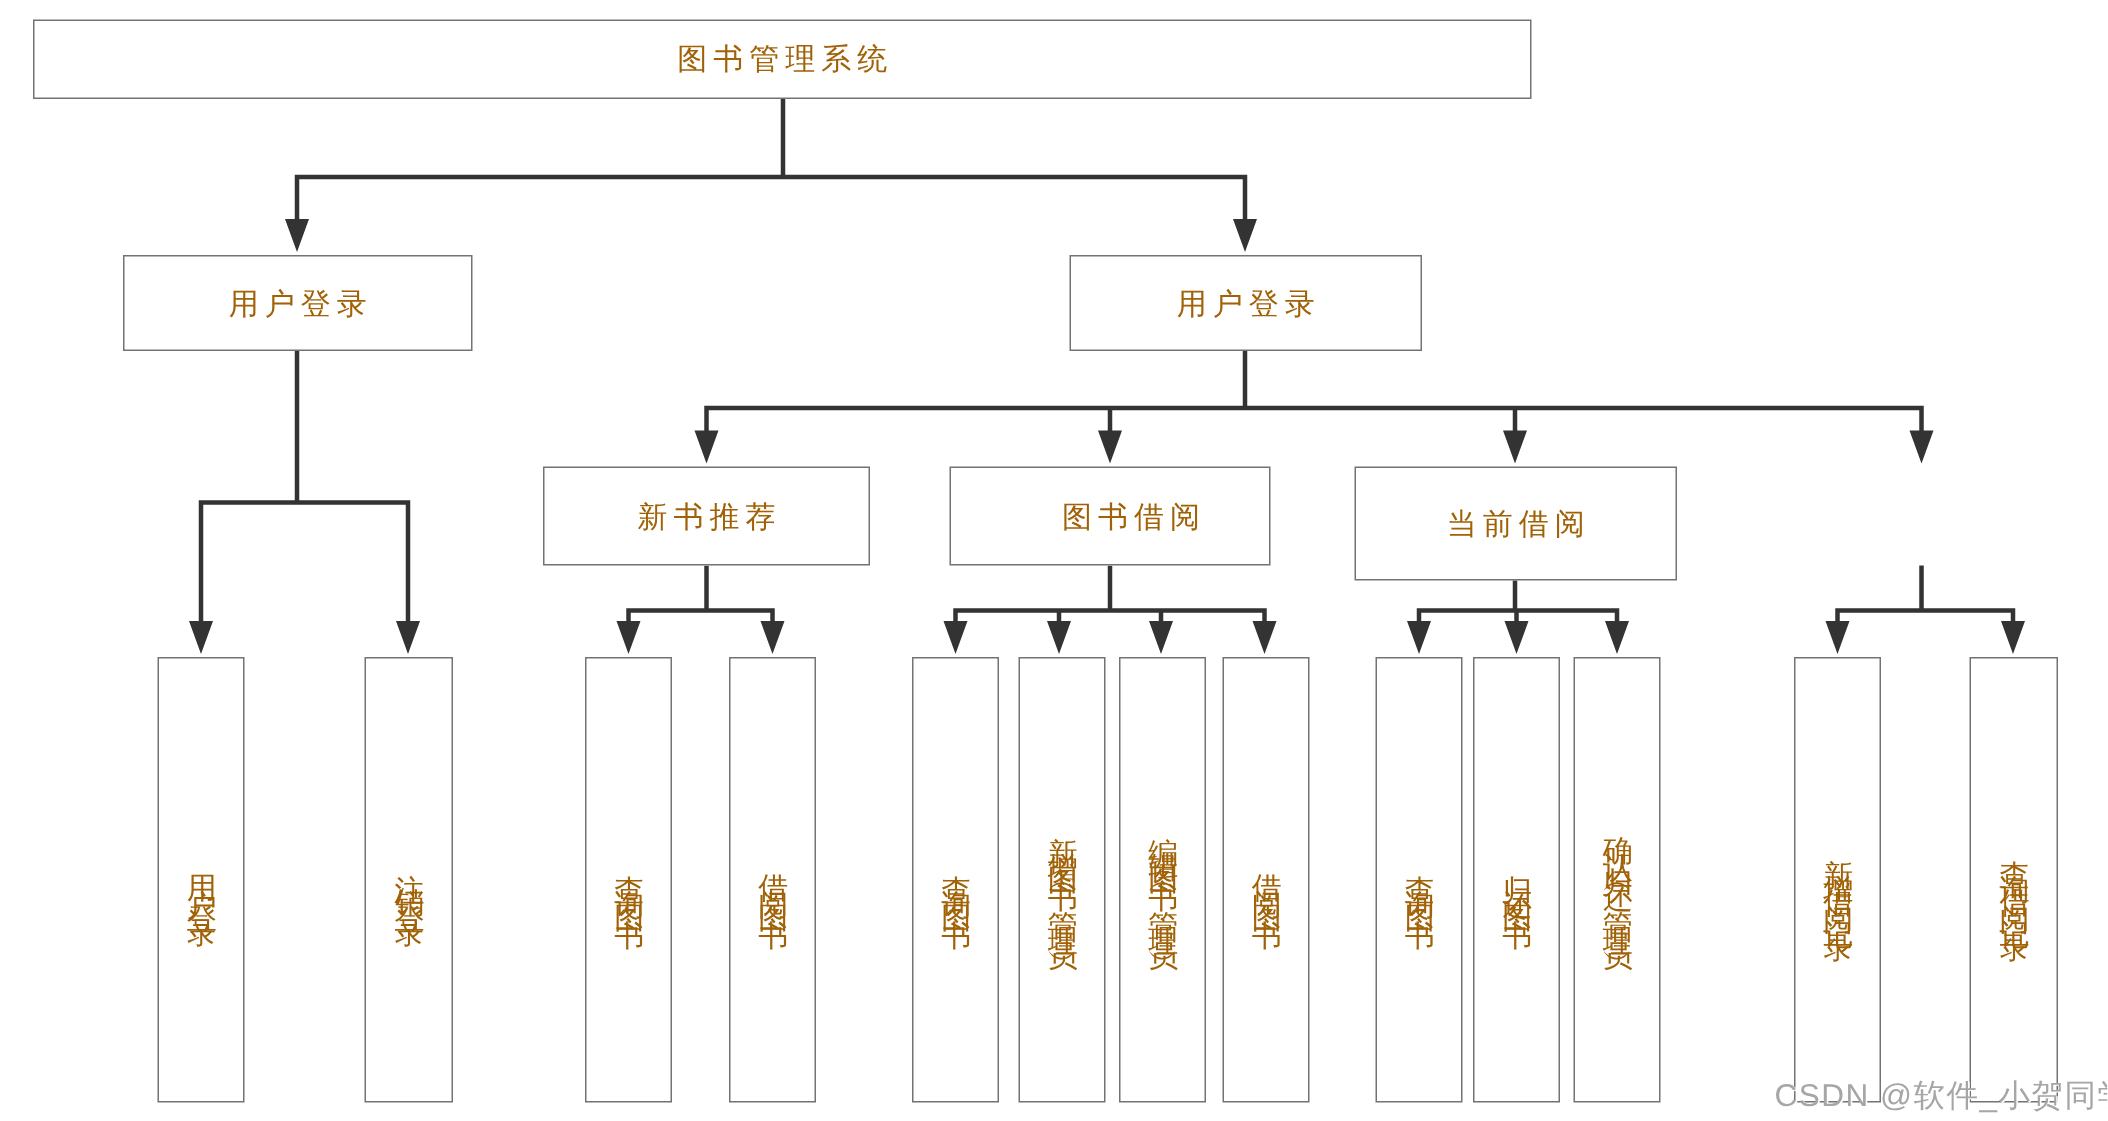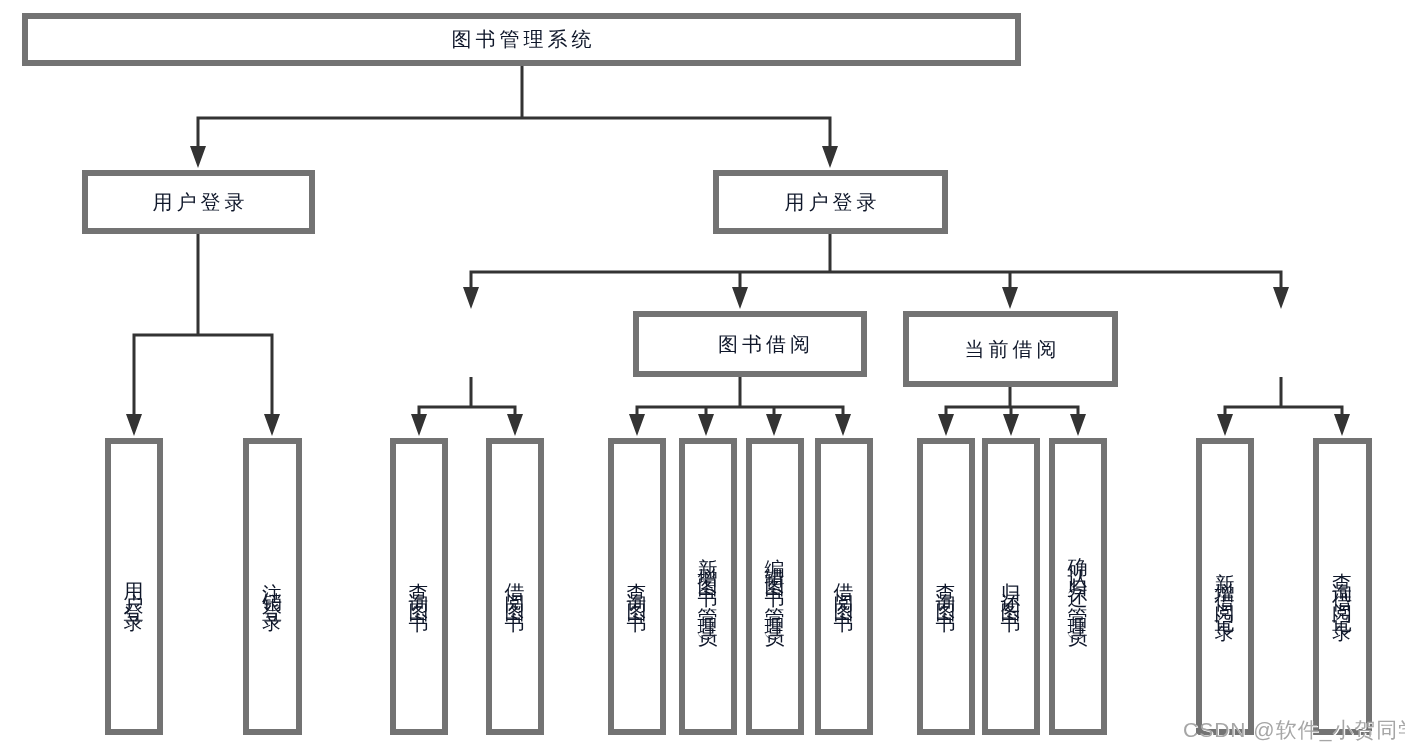--- a/index.html
+++ b/index.html
@@ -13,22 +13,22 @@
   }
   #connectors {
     position: absolute;
     left: 0; top: 0;
     width: 1405px; height: 747px;
   }
   .node {
     position: absolute;
     box-sizing: border-box;
     background: #ffffff;
-    border: 6px solid #737373;
-    color: #0f172a;
+    border: 1px solid #737373;
+    color: #a16207;
     display: flex;
     align-items: center;
     justify-content: center;
   }
   .hbox {
     font-size: 20px;
     letter-spacing: 4px;
     text-indent: 4px; 
     white-space: nowrap;
   }
@@ -79,21 +79,22 @@
 
     <path class="line" d="M1281 377 V407 M1223.5 407 H1343.5 M1225 407 V418 M1342 407 V418"></path>
     <path class="head" d="M1217 414 H1233 L1225 436 Z M1334 414 H1350 L1342 436 Z"></path>
   </svg>
 
   <div class="node hbox" style="left:22px; top:13px; width:999px; height:53px;">图书管理系统</div>
 
   <div class="node hbox" style="left:82px; top:170px; width:233px; height:64px;">用户登录</div>
   <div class="node hbox" style="left:713px; top:170px; width:235px; height:64px;">用户登录</div>
 
-  <div class="node hbox" style="left:633px; top:311px; width:234px; height:66px;padding-left:28px;">图书借阅</div>
+  <div class="node hbox" style="left:362px; top:311px; width:218px; height:66px;">新书推荐</div>
+  <div class="node hbox" style="left:633px; top:311px; width:214px; height:66px;padding-left:28px;">图书借阅</div>
   <div class="node hbox" style="left:903px; top:311px; width:215px; height:76px;">当前借阅</div>
 
   <div class="node vbox" style="left:105px; top:438px; width:58px; height:297px;">用户登录</div>
   <div class="node vbox" style="left:243px; top:438px; width:59px; height:297px;">注销登录</div>
 
   <div class="node vbox" style="left:390px; top:438px; width:58px; height:297px;">查询图书</div>
   <div class="node vbox" style="left:486px; top:438px; width:58px; height:297px;">借阅图书</div>
 
   <div class="node vbox" style="left:608px; top:438px; width:58px; height:297px;">查询图书</div>
   <div class="node vbox" style="left:679px; top:438px; width:58px; height:297px;">新增图书（管理员）</div>

